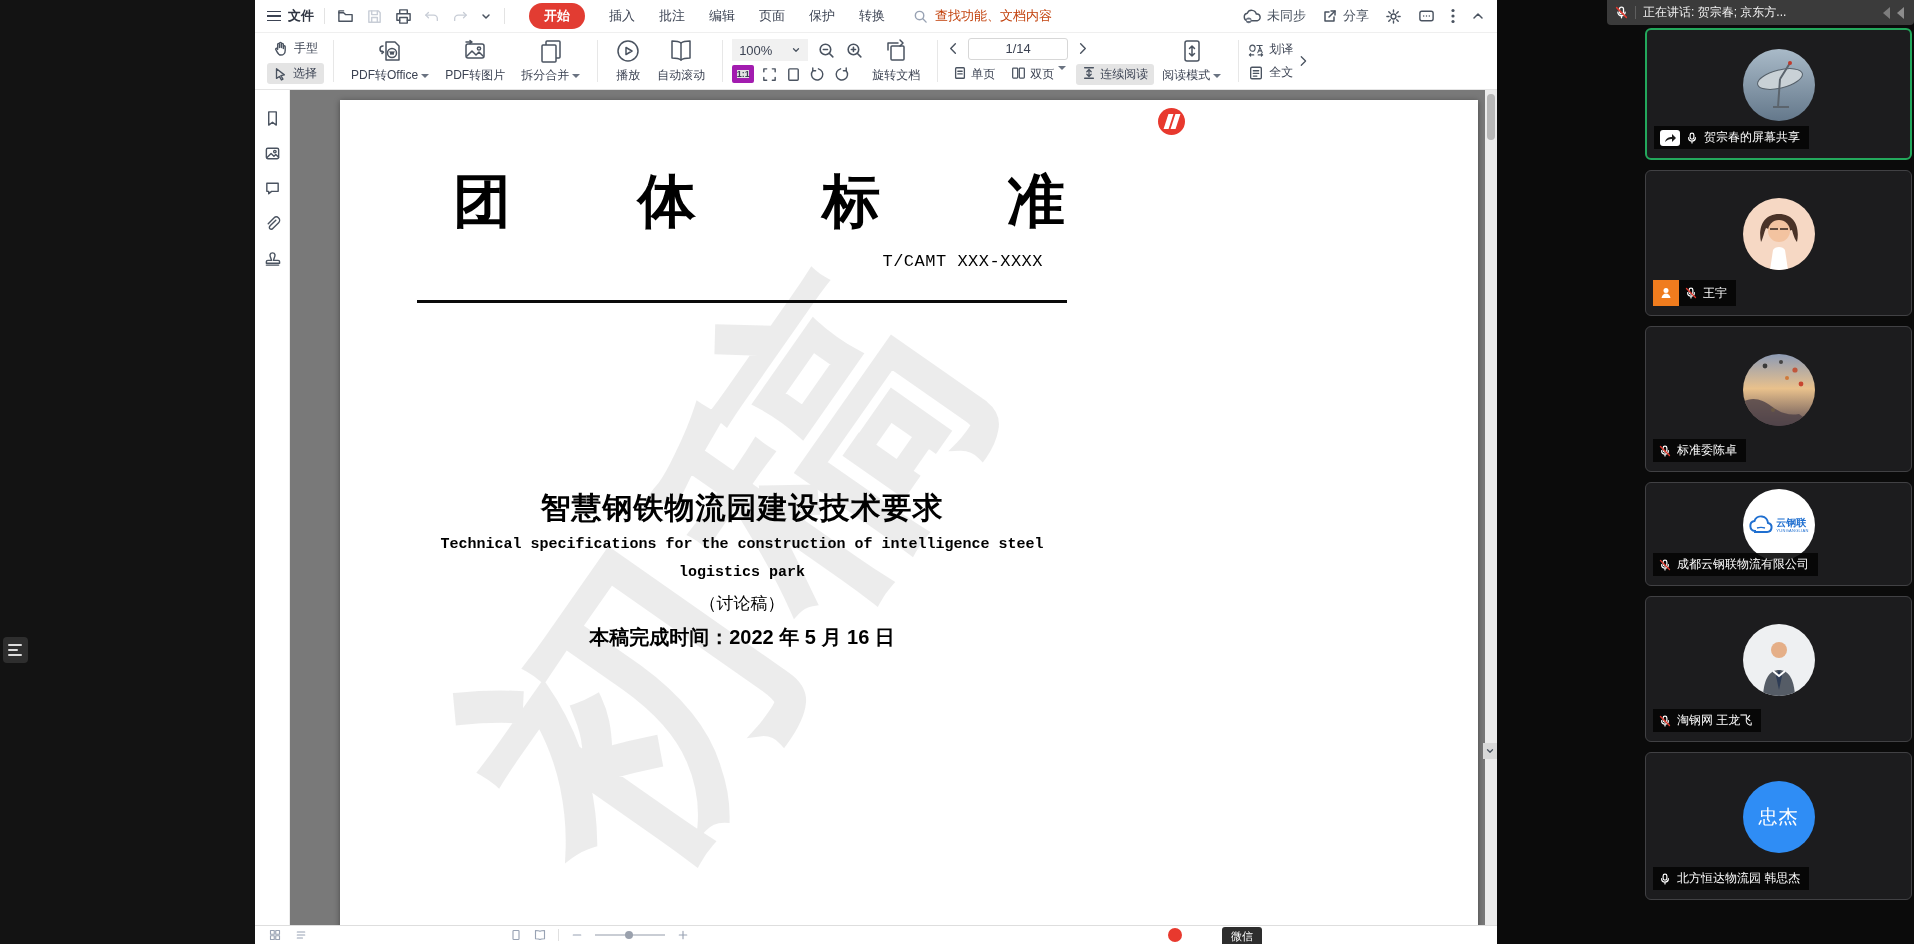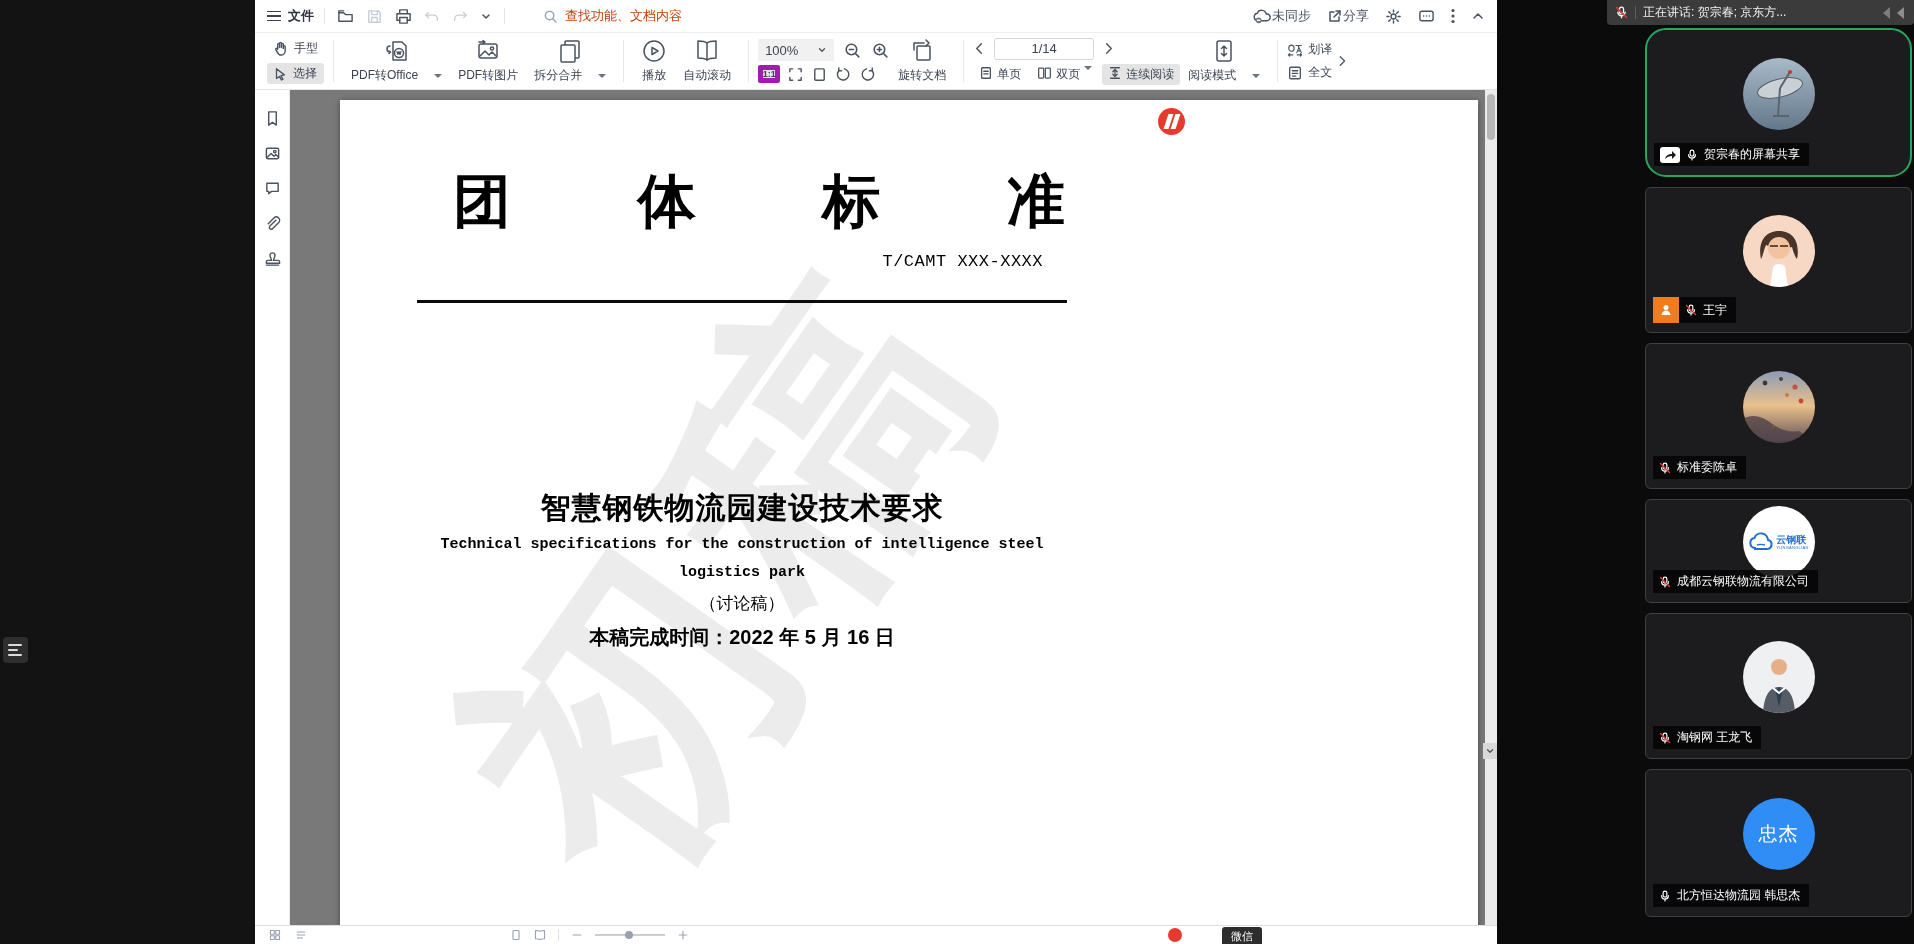--- a/index.html
+++ b/index.html
@@ -24,29 +24,29 @@
   .menubar .vdiv { width:1px; height:16px; background:#e3e3e3; margin:0 10px; }
   .file-btn { display:flex; align-items:center; gap:7px; color:#2f3542; font-weight:bold; }
   .burger { display:flex; flex-direction:column; gap:3px; }
   .burger i { width:14px; height:1.6px; background:#3c4353; display:block; }
   .qicons { display:flex; align-items:center; gap:12px; margin:0 2px; }
   .tabs { display:flex; align-items:center; gap:24px; margin-left:14px; color:#3c4353; }
   .tab { cursor:default; }
   .tab.active { background:#e23c32; color:#fff; padding:4px 15px; border-radius:14px; font-weight:bold; }
   .searchbox { display:flex; align-items:center; gap:7px; margin-left:28px; color:#c2410c; }
   .mb-right { margin-left:auto; display:flex; align-items:center; gap:16px; color:#4a5360; }
-  .mb-item { display:flex; align-items:center; }
+  .mb-item { display:flex; align-items:center; gap:5px; }
 
   .toolbar { height:57px; flex:none; display:flex; align-items:center; padding:0 12px; border-bottom:1px solid #e4e4e4; font-size:12px; color:#3c4353; }
   .toolbar .vdiv { width:1px; height:42px; background:#e7e7e7; margin:0 9px; }
   .stack { display:flex; flex-direction:column; gap:4px; }
   .hrow { display:flex; align-items:center; gap:6px; padding:2px 6px; border-radius:3px; }
   .hrow.sel { background:#e4e4e4; }
   .bigbtn { display:flex; flex-direction:column; align-items:center; gap:3px; padding:2px 8px; }
-  .bigbtn .lbl { display:flex; align-items:center; gap:16px; white-space:nowrap; }
+  .bigbtn .lbl { display:flex; align-items:center; gap:3px; white-space:nowrap; }
   .caret { width:0; height:0; border-left:4px solid transparent; border-right:4px solid transparent; border-top:4px solid #6a7381; }
   .zoombox { display:flex; align-items:center; justify-content:space-between; width:76px; height:22px; background:#f1f1f1; border-radius:0; padding:0 7px; font-size:13px; }
   .ratio { width:22px; height:18px; background:#e2e2e2; border-radius:2px; font-size:9px; display:flex; align-items:center; justify-content:center; border:5px solid #a21caf; font-weight:bold; }
   .smallicons { display:flex; align-items:center; gap:7px; }
   .pagebox { width:100px; height:22px; border:1px solid #d7d7d7; border-radius:3px; display:flex; align-items:center; justify-content:center; font-size:13px; }
   .viewmode { display:flex; align-items:center; gap:4px; }
   .vm { display:flex; gap:4px; padding:2px 6px; border-radius:3px; white-space:nowrap; }
   .vm.sel { background:#e4e4e4; }
   .trans-stack { display:flex; flex-direction:column; gap:6px; }
   .trans-item { display:flex; align-items:center; gap:5px; white-space:nowrap; }
@@ -148,20 +148,29 @@
           </svg>
         <svg class="ic dis" width="16" height="16" viewBox="0 0 18 18">
             <path d="M13 5l3 3-3 3"></path>
             <path d="M16 8H7a4 4 0 00-4 4v2"></path>
           </svg>
         <svg class="ic" width="12" height="12" viewBox="0 0 12 12">
             <path d="M3 5l3 3 3-3"></path>
           </svg>
       </div>
       <span class="vdiv"></span>
+      <div class="tabs">
+        <span class="tab active">开始</span>
+        <span class="tab">插入</span>
+        <span class="tab">批注</span>
+        <span class="tab">编辑</span>
+        <span class="tab">页面</span>
+        <span class="tab">保护</span>
+        <span class="tab">转换</span>
+      </div>
       <div class="searchbox">
         <svg class="ic grey" width="15" height="15" viewBox="0 0 16 16">
             <circle cx="7" cy="7" r="4.5"></circle>
             <path d="M10.5 10.5L14 14"></path>
           </svg>
         <span>查找功能、文档内容</span>
       </div>
       <div class="mb-right">
         <div class="mb-item">
           <svg class="ic" width="19" height="16" viewBox="0 0 20 16">
@@ -490,21 +499,21 @@
     <span class="bdiv"></span>
     <span class="btxt">正在讲话: 贺宗春; 京东方...</span>
     <svg width="26" height="14" viewBox="0 0 26 14">
         <path d="M10 1L3 7l7 6z" fill="#7d7d7d"></path>
         <path d="M24 1l-7 6 7 6z" fill="#8d8d8d"></path>
       </svg>
   </div>
 
   <div class="tiles">
 
-    <div class="tile active" style="height:149px;border-radius:21px;">
+    <div class="tile active" style="height:132px;">
       <div class="av" style="background:linear-gradient(#a9bac8,#64788b);">
         <svg width="72" height="72" viewBox="0 0 72 72">
             <ellipse cx="37" cy="30" rx="23" ry="9" fill="#c9d1d6" stroke="#55606a" transform="rotate(-14 37 30)"></ellipse>
             <path d="M37 30l-2 28M30 58h16M37 30l10-16" stroke="#5b646d" stroke-width="2" fill="none"></path>
             <circle cx="47" cy="14" r="2" fill="#c0392b"></circle>
           </svg>
       </div>
       <div class="namepill">
         <span class="sharebadge">
           <svg width="12" height="10" viewBox="0 0 12 10">

